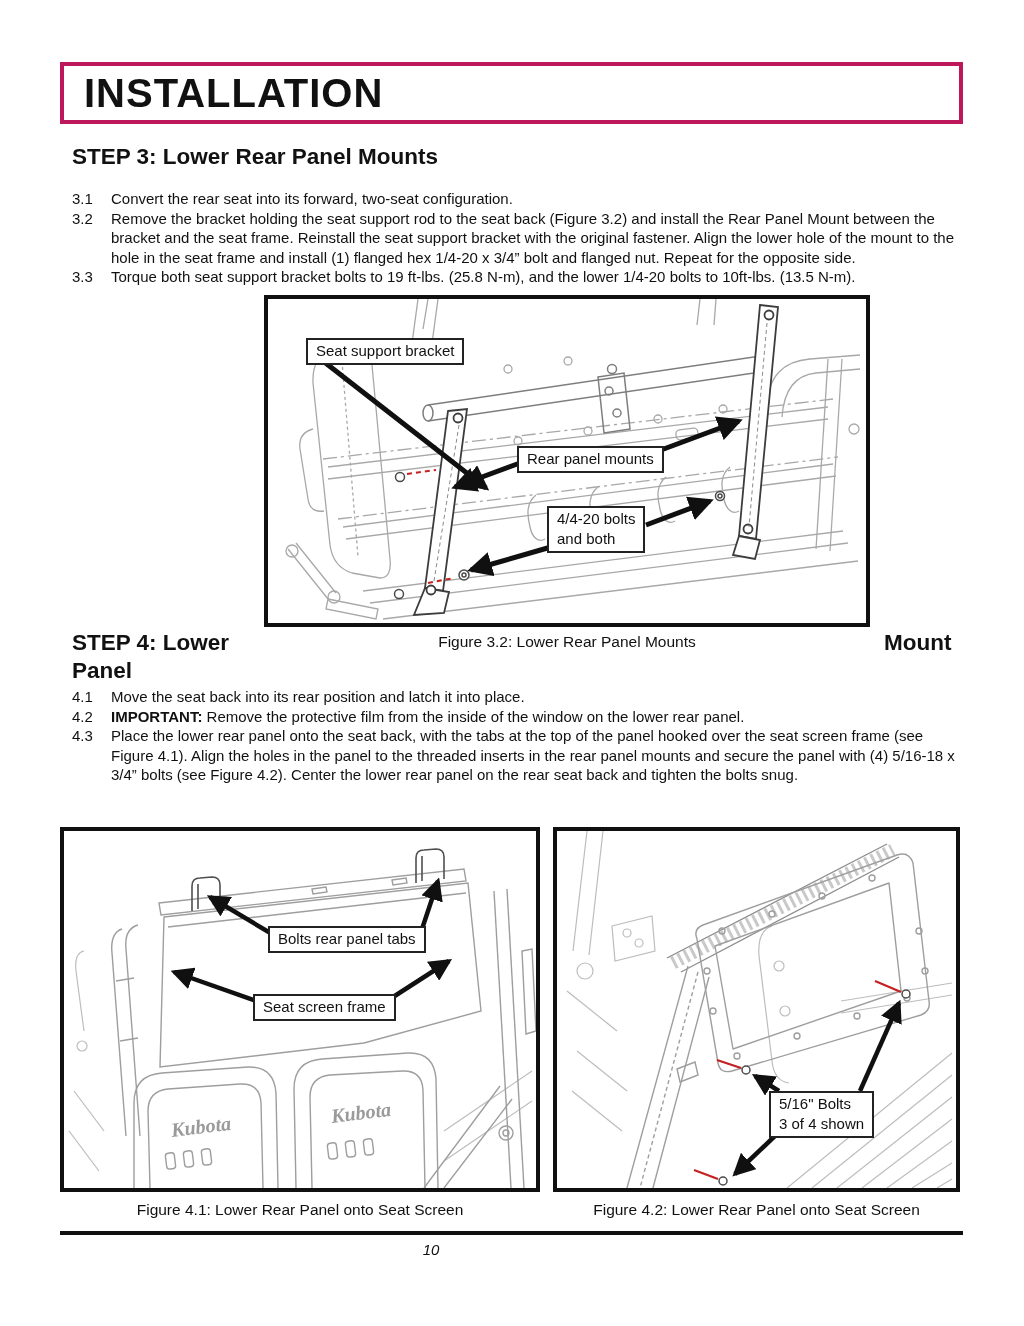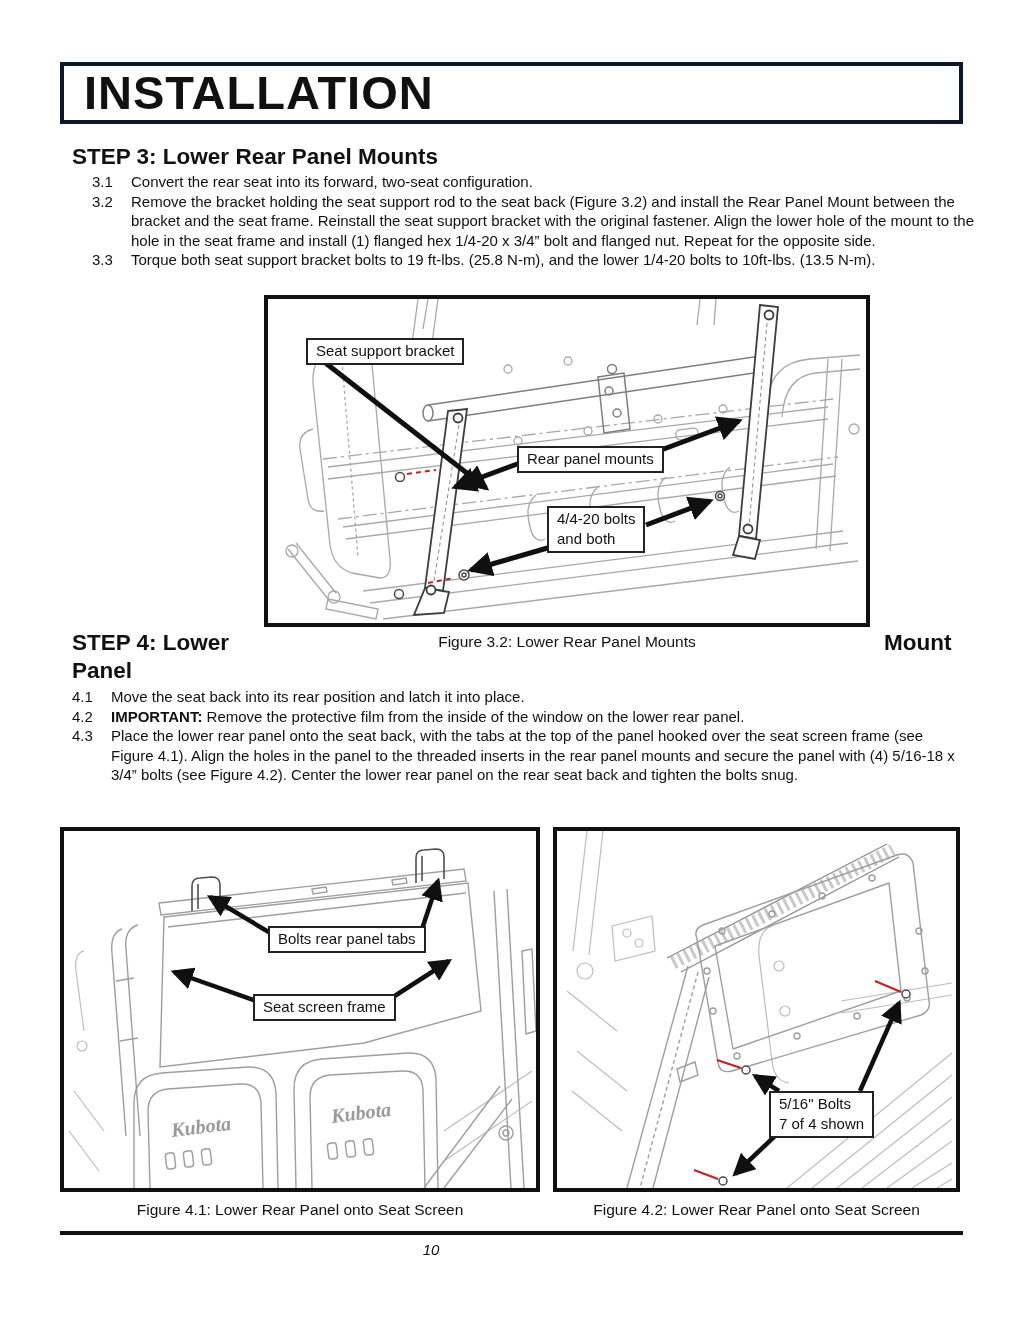--- a/index.html
+++ b/index.html
@@ -2,27 +2,27 @@
 <html><head>
 <meta charset="utf-8">
 <style>
   html,body{margin:0;padding:0;background:#ffffff;}
   .page{
     position:relative;width:1024px;height:1326px;background:#ffffff;
     font-family:"Liberation Sans", sans-serif;color:#111;overflow:hidden;
   }
   .title-box{
     position:absolute;left:60px;top:62px;width:875px;height:54px;
-    border:4px solid #0f172a;padding-left:20px;
-    font-size:47px;font-weight:bold;line-height:54px;letter-spacing:1px;
+    border:4px solid #be185d;padding-left:20px;
+    font-size:40px;font-weight:bold;line-height:54px;letter-spacing:1px;
   }
   .step-heading{position:absolute;font-size:22.5px;font-weight:bold;line-height:26px;white-space:nowrap;}
   .h3{left:72px;top:144px;}
   .list{position:absolute;left:72px;width:888px;font-size:15px;line-height:19.6px;}
-  .l3{top:172px;margin-left:20px;}
+  .l3{top:189px;}
   .l4{top:687px;}
   .item{display:flex;align-items:flex-start;}
   .item .num{width:39px;flex:none;}
   .item .txt{flex:1;}
   .figure{position:absolute;border:4px solid #101010;background:#fff;}
   .fig32{left:264px;top:295px;width:598px;height:324px;}
   .fig41{left:60px;top:827px;width:472px;height:357px;}
   .fig42{left:553px;top:827px;width:399px;height:357px;}
   .figure svg{position:absolute;left:0;top:0;}
   .callout{
@@ -346,21 +346,21 @@
       </g>
 
       <g stroke="#101010" stroke-width="4.5" fill="none">
         <path d="M303 260 L342 172" marker-end="url(#ah42)"></path>
         <path d="M222 260 L198 245" marker-end="url(#ah42)"></path>
         <path d="M220 303 L178 343" marker-end="url(#ah42)"></path>
       </g>
     </svg>
     <div class="callout" style="left:212px;top:260px;">
       <span style="display:block;">5/16" Bolts</span>
-      <span style="display:block;">7 of 4 shown</span>
+      <span style="display:block;">3 of 4 shown</span>
     </div>
   </div>
 
   <div class="caption cap41">Figure 4.1: Lower Rear Panel onto Seat Screen</div>
   <div class="caption cap42">Figure 4.2: Lower Rear Panel onto Seat Screen</div>
 
   <div class="foot-rule"></div>
   <div class="page-num">10</div>
 
 </div>

